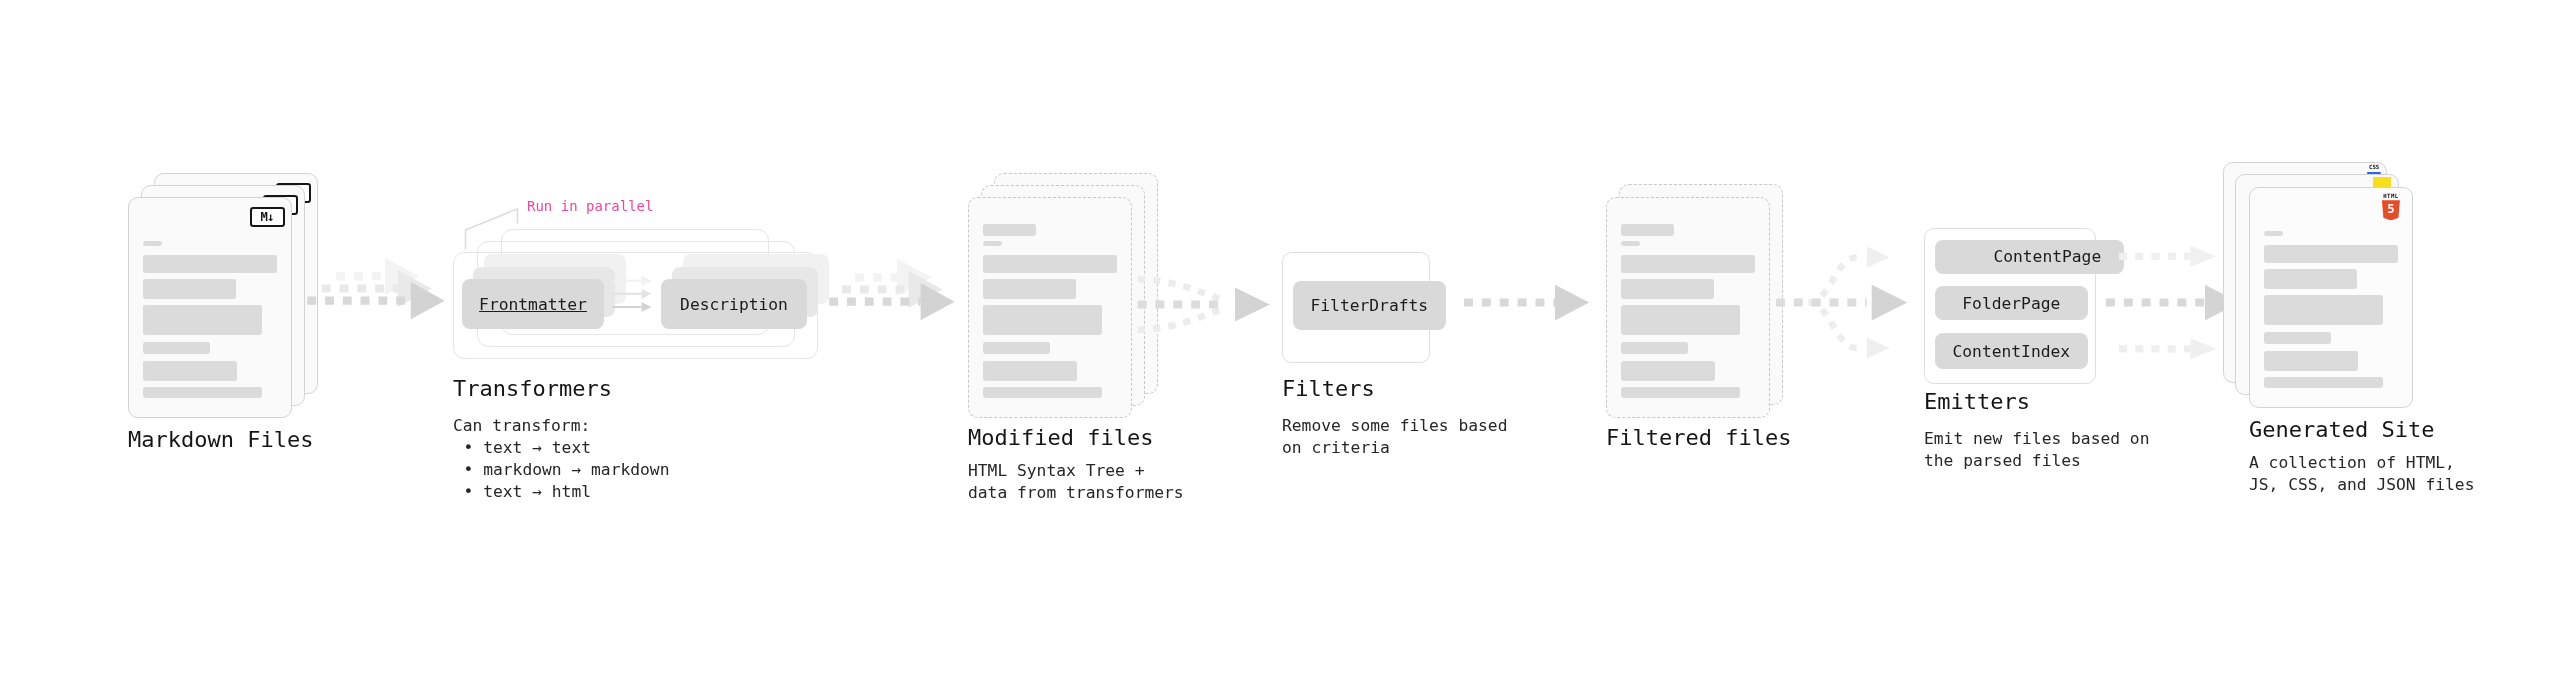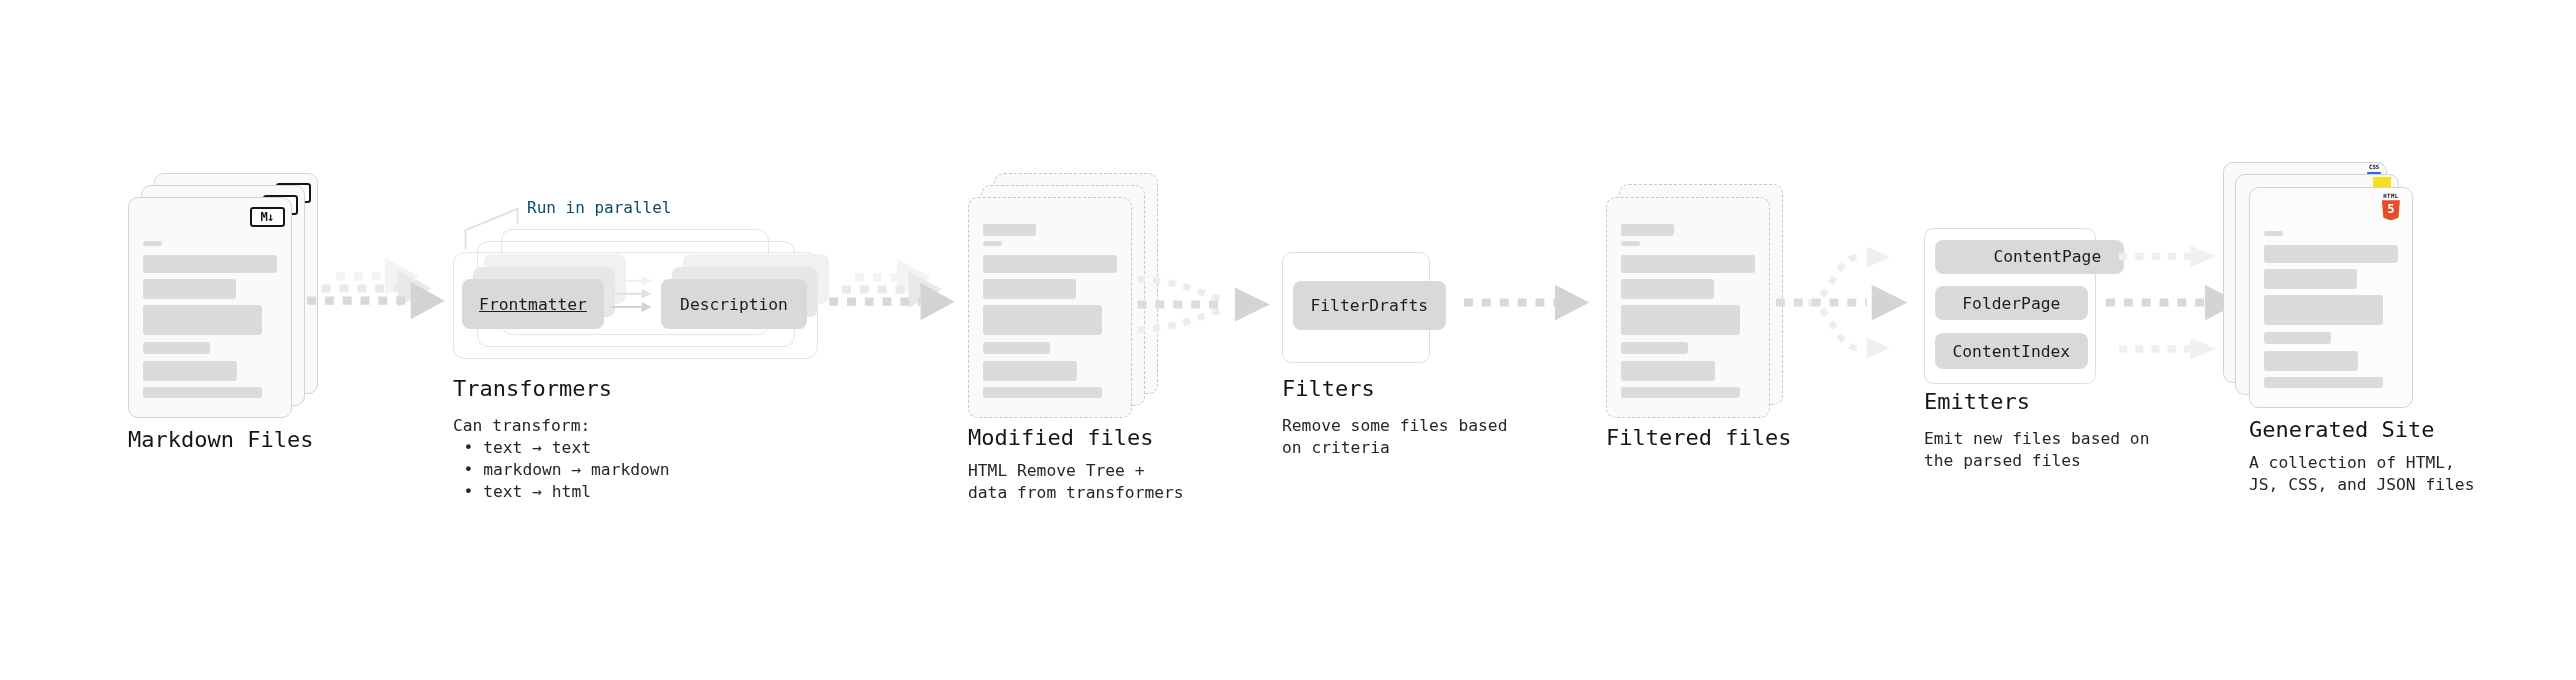--- a/index.html
+++ b/index.html
@@ -34,21 +34,21 @@
   .html5-badge .t{font-size:5.7px;font-weight:bold;line-height:6.5px;color:#111;letter-spacing:0.4px;}
   .html5-badge .shield{width:18px;height:20.3px;margin:0.8px auto 0;background:#e44d26;color:#fff;
         clip-path:polygon(0 0,100% 0,92% 86%,50% 100%,8% 86%);
         font-size:12.2px;line-height:19.5px;font-weight:bold;}
 
   
   .stage-label{position:absolute;font-size:22px;white-space:nowrap;color:#151515;}
   .stage-desc{position:absolute;font-size:16.3px;line-height:22px;color:#262626;}
   .stage-desc div{white-space:nowrap;}
   .stage-desc .indent{margin-left:10.6px;}
-  .note{position:absolute;font-size:16px;color:#0c4a6e;white-space:nowrap;}
+  .note{position:absolute;font-size:14px;color:#ec4899;white-space:nowrap;}
 
   
   .container-outline{position:absolute;border:1.6px solid #e5e5e5;border-radius:11.4px;box-sizing:border-box;}
   .box{position:absolute;background:#fff;border:1.6px solid #dedede;border-radius:9.8px;box-sizing:border-box;}
   .pill{position:absolute;background:#d9d9d9;border-radius:8.1px;color:#1c1c1c;font-size:16.3px;
         display:flex;align-items:center;justify-content:center;white-space:nowrap;}
   .pill.g1{background:#e7e7e7;}
   .pill.g2{background:#f1f1f1;}
 
   svg.arrow{position:absolute;overflow:visible;}
@@ -154,21 +154,21 @@
       <i></i>
       <i></i>
       <i></i>
       <i></i>
       <i></i>
       <i></i>
       <i></i>
   </div>
   <div class="stage-label" style="left:968px;top:425px;">Modified files</div>
   <div class="stage-desc" style="left:968px;top:460px;">
-    <div>HTML Remove Tree +</div>
+    <div>HTML Syntax Tree +</div>
     <div>data from transformers</div>
   </div>
 
   <svg class="arrow" style="left:1136px;top:268px;" width="146" height="73" viewBox="0 0 180 90">
     <path d="M2,14 C48,14 78,30 112,41" fill="none" stroke="#ececec" stroke-width="8" stroke-dasharray="9 10"></path>
     <path d="M2,76 C48,76 78,60 112,49" fill="none" stroke="#ececec" stroke-width="8" stroke-dasharray="9 10"></path>
     <line x1="2" y1="45" x2="104" y2="45" stroke="#dcdcdc" stroke-width="10" stroke-dasharray="11 11"></line>
     <polygon points="122,24 165,45 122,66" fill="#d4d4d4"></polygon>
   </svg>
 

